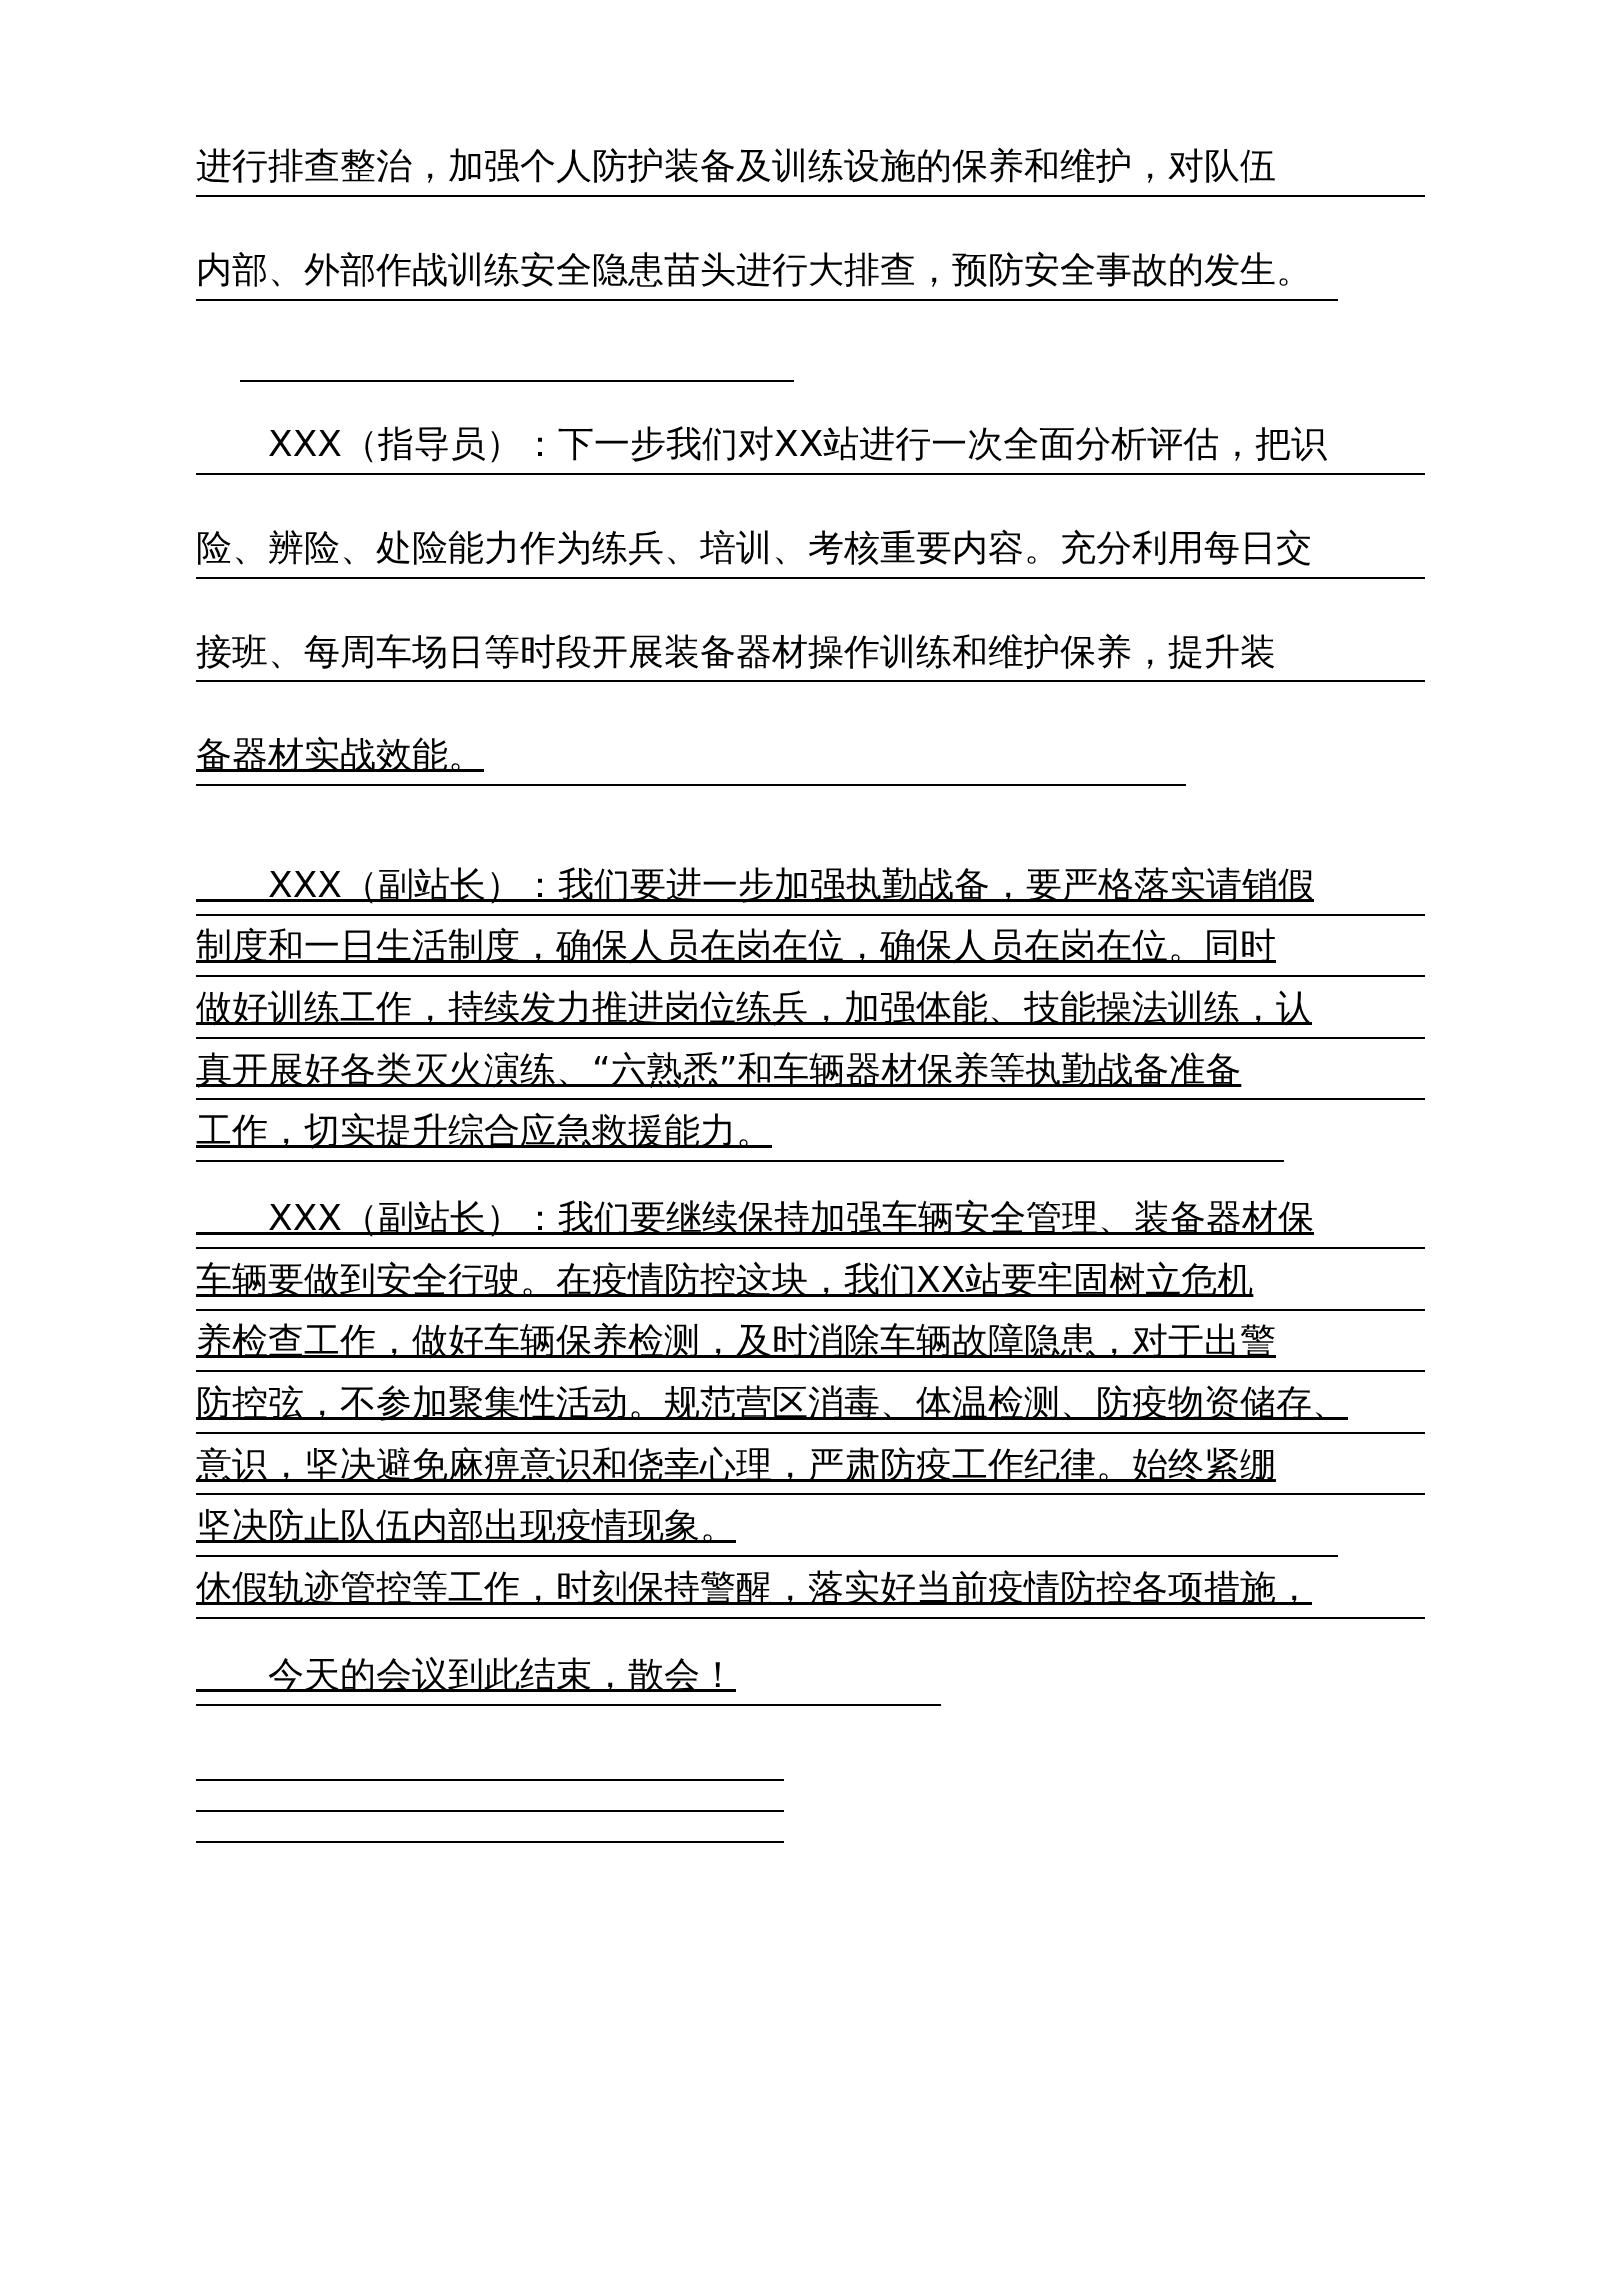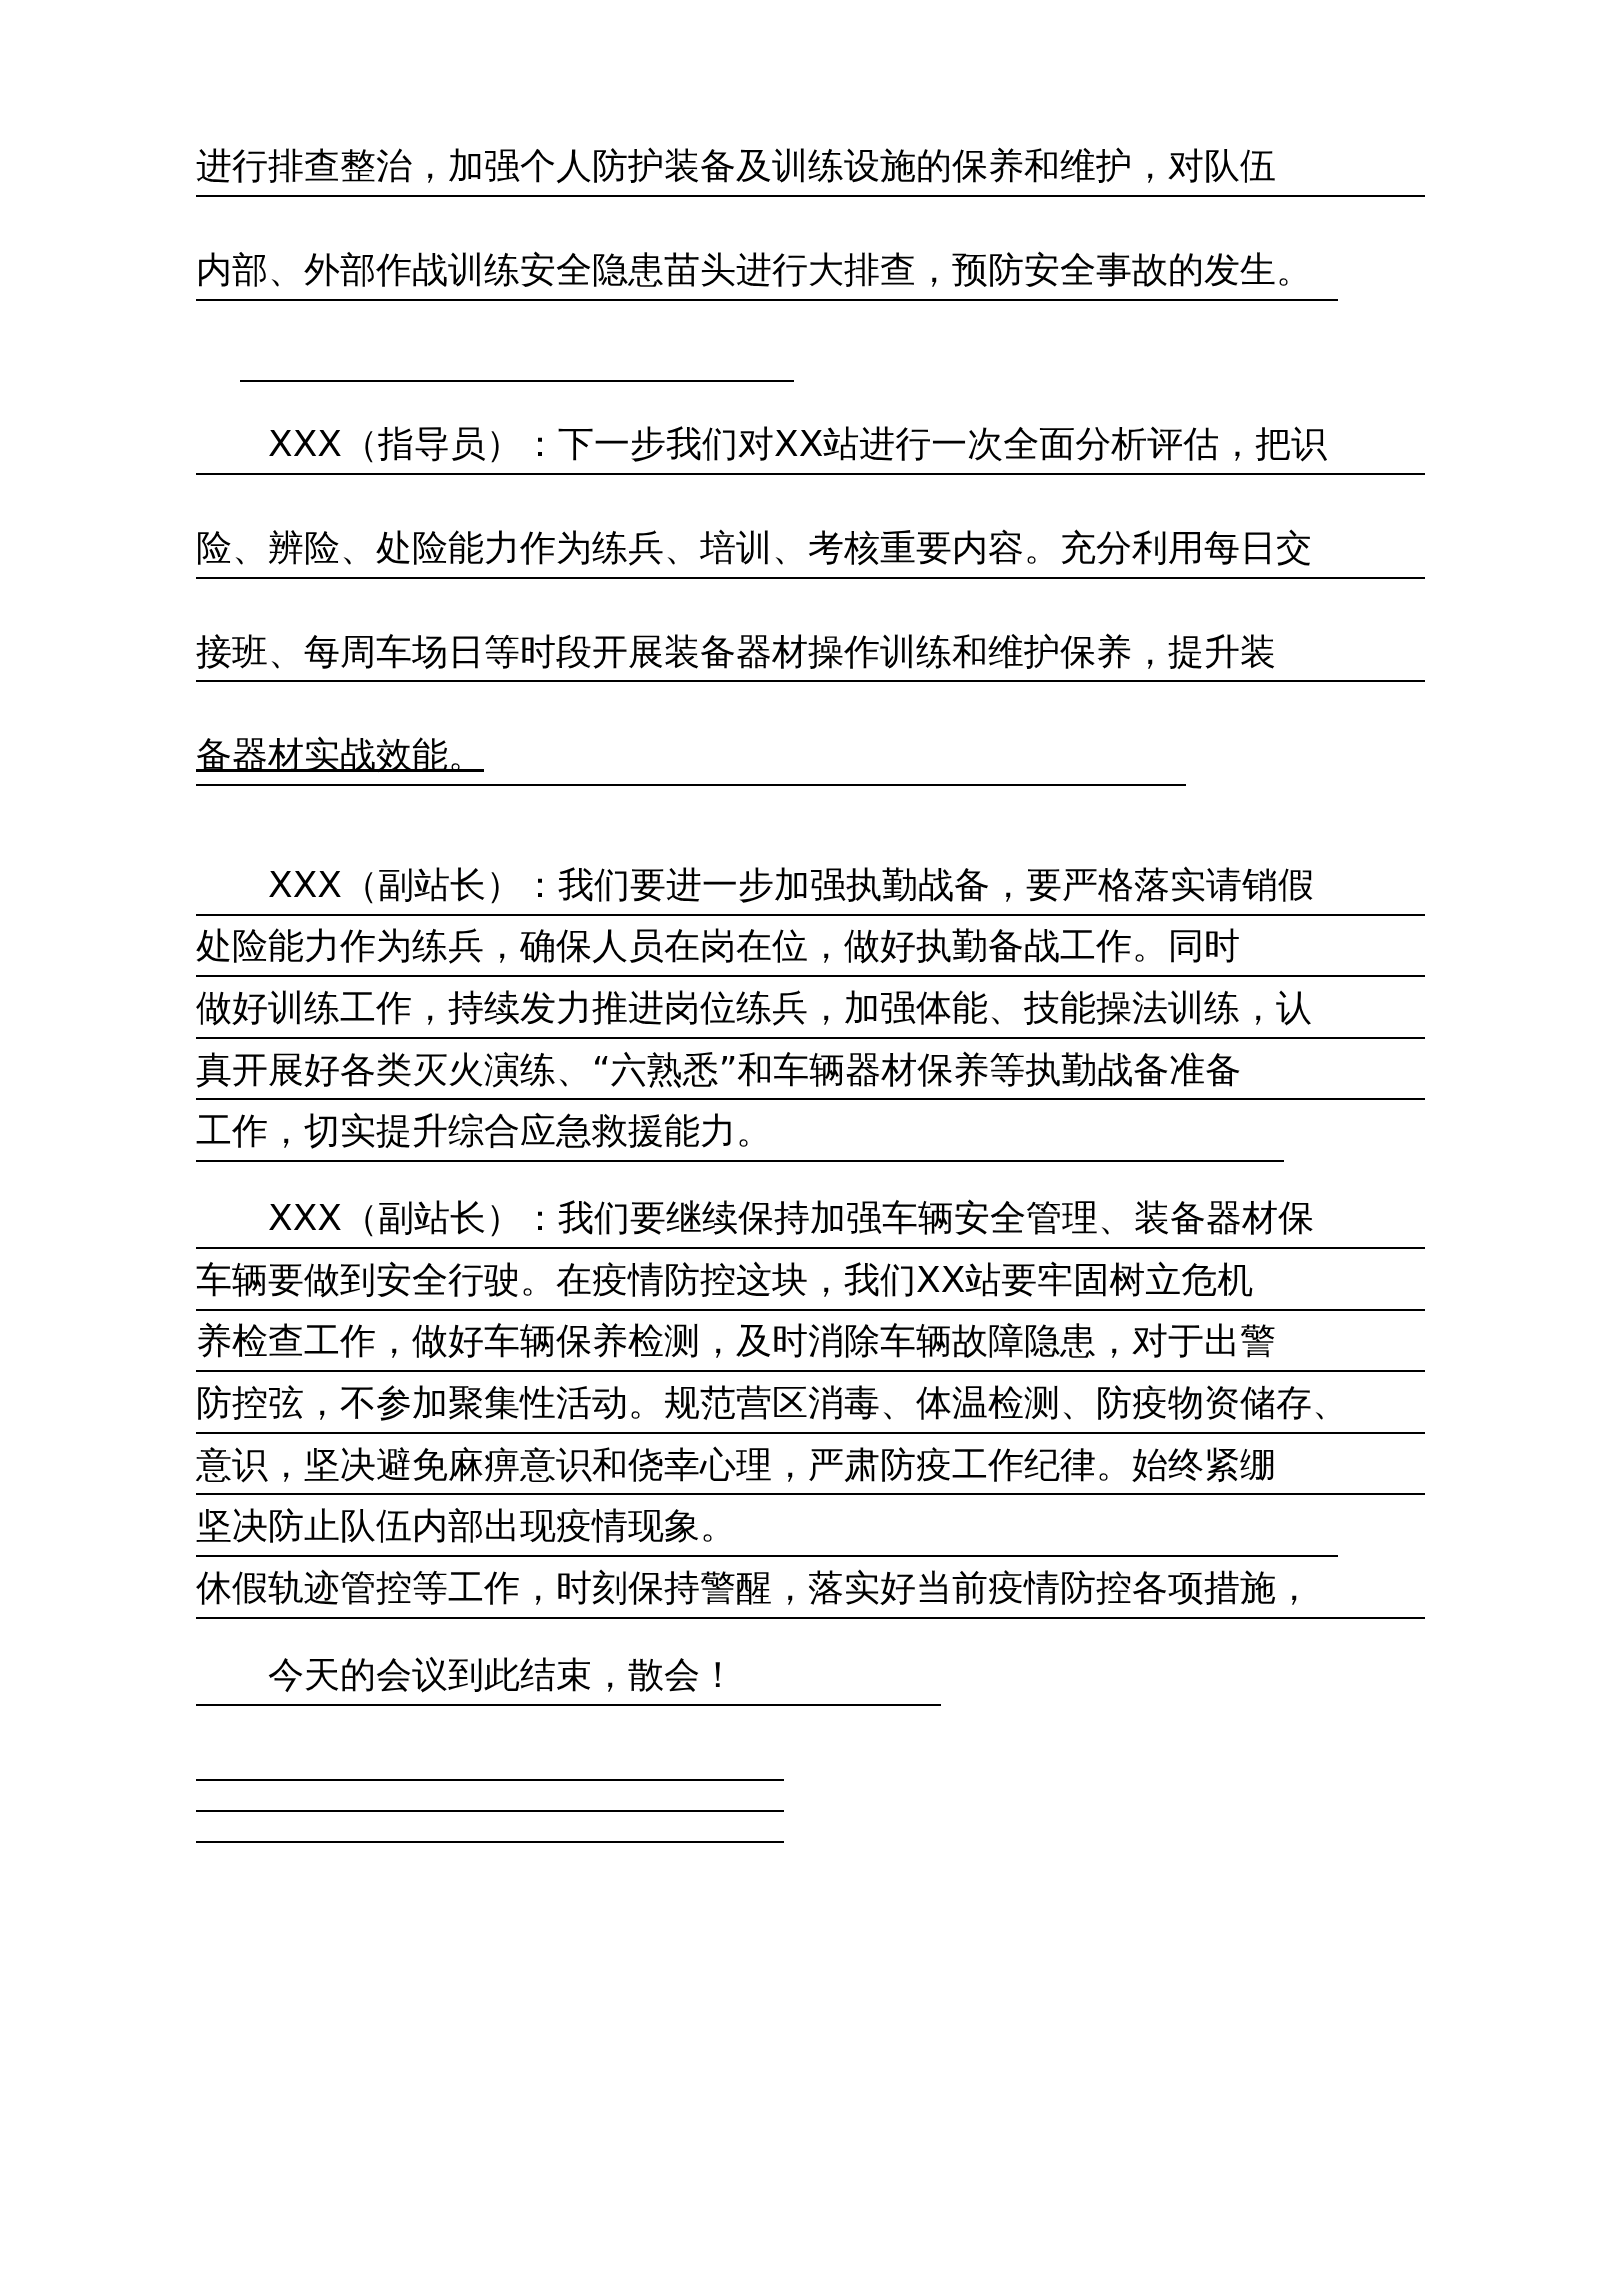--- a/index.html
+++ b/index.html
@@ -36,21 +36,21 @@
     max-width: 1229px;
     line-height: 1.05;
     padding-bottom: 10px;
   }
   .line.full {
     width: 1229px;
   }
   
   .loose .line { margin-bottom: 54px; }
   
-  .tight .line { margin-bottom: 11.8px; }
+  .tight .line { margin-bottom: 11.8px; text-decoration: underline; }
 
   .para { margin: 0; padding: 0; }
 
   
   .blank-rule {
     display: block;
     height: 0;
     border-bottom: 2.9px solid #000000;
   }
   .rule-short { width: 554px; margin-left: 44px; }
@@ -88,21 +88,21 @@
       <span class="line full">　　XXX（指导员）：下一步我们对XX站进行一次全面分析评估，把识</span>
       <span class="line full">险、辨险、处险能力作为练兵、培训、考核重要内容。充分利用每日交</span>
       <span class="line full">接班、每周车场日等时段开展装备器材操作训练和维护保养，提升装</span>
       <span class="line stop-1010">备器材实战效能。</span>
     </div>
 
     <div class="spacer-sm"></div>
 
     <div class="para tight">
       <span class="line full">　　XXX（副站长）：我们要进一步加强执勤战备，要严格落实请销假</span>
-      <span class="line full">处险能力作为练兵，确保人员在岗在位，做好执勤备战工作。同时</span>
+      <span class="line full">制度和一日生活制度，确保人员在岗在位，确保人员在岗在位。同时</span>
       <span class="line full">做好训练工作，持续发力推进岗位练兵，加强体能、技能操法训练，认</span>
       <span class="line full">真开展好各类灭火演练、“六熟悉”和车辆器材保养等执勤战备准备</span>
       <span class="line stop-1110">工作，切实提升综合应急救援能力。</span>
     </div>
 
     <div class="spacer-sm"></div>
 
     <div class="para tight">
       <span class="line full">　　XXX（副站长）：我们要继续保持加强车辆安全管理、装备器材保</span>
       <span class="line full">车辆要做到安全行驶。在疫情防控这块，我们XX站要牢固树立危机</span>

